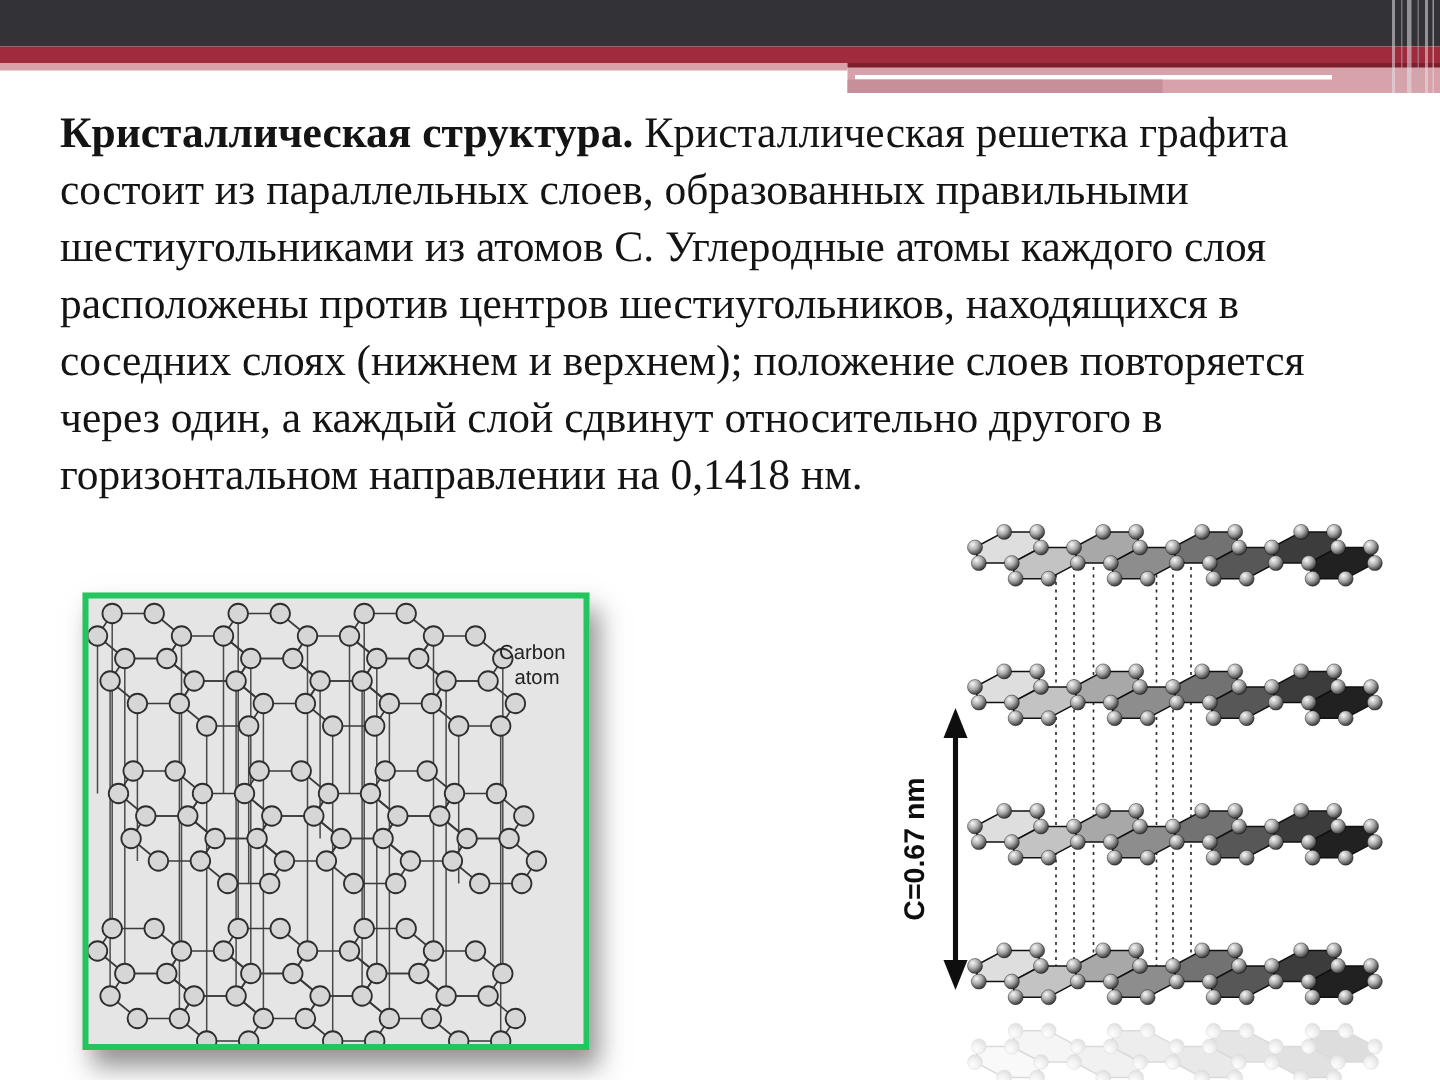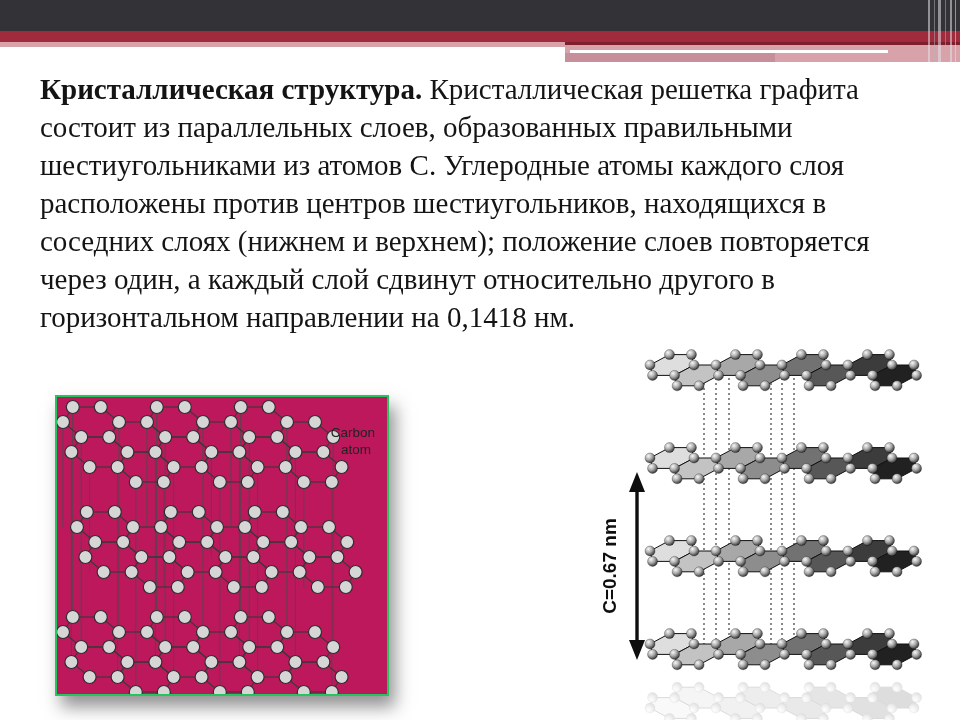--- a/index.html
+++ b/index.html
@@ -20,22 +20,22 @@
   .stripes .s2{left:10px;width:1px;background:rgba(180,180,190,0.5);}
   .stripes .s3{left:14px;width:3px;}
   .stripes .s4{left:21px;width:1px;background:rgba(180,180,190,0.5);}
   .stripes .s5{left:26px;width:2px;}
   .stripes .s6{left:31px;width:1px;}
   
   .main-text{left:40px;top:70px;width:872px;margin:0;font-size:29px;line-height:38px;
              color:#141414;text-align:left;}
   .main-text b{font-weight:bold;text-align:right;}
   
-  .fig-left{left:55px;top:395px;width:330px;height:297px;background:#be185d;
-            border:2px solid #22c55e;box-shadow:6px 11px 16px rgba(40,40,40,0.5);}
+  .fig-left{left:55px;top:395px;width:330px;height:297px;background:#e5e5e5;
+            border:4px solid #22c55e;box-shadow:6px 11px 16px rgba(40,40,40,0.5);}
   .fig-left svg,{display:block;}
   .fig-right{left:580px;top:325px;width:380px;height:395px;}
   svg{display:block;}
 </style>
 </head>
 <body>
 
 <div class="slide">
 
   <div class="abs bar-dark" style="background-color: rgb(51, 51, 55);"></div>

